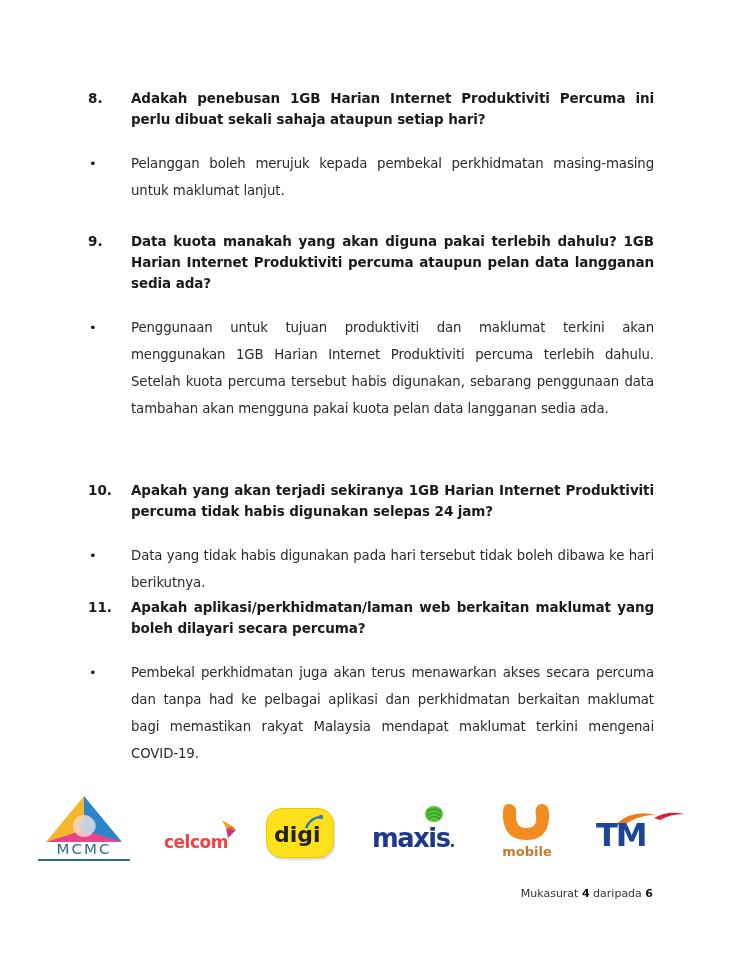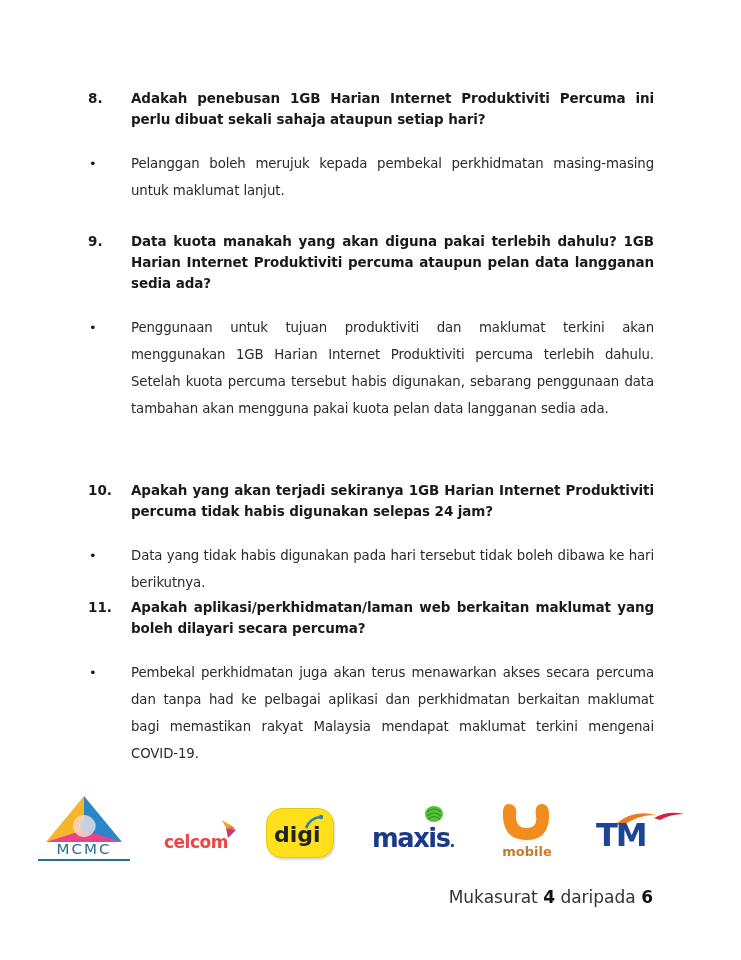--- a/index.html
+++ b/index.html
@@ -9,21 +9,21 @@
   .q { position: absolute; left: 88px; width: 566px; }
   .qnum { position: absolute; left: 0; top: 0; font-weight: bold; font-size: 13.5px; line-height: 21px; }
   .qtext { margin-left: 43px; font-weight: bold; font-size: 13.5px; line-height: 21px;
            text-align: justify; letter-spacing: -0.1px; }
   .ans { position: relative; margin-top: 21px; }
   .bullet { position: absolute; left: 1px; top: 0; font-size: 13px; line-height: 27px; }
   .atext { margin-left: 43px; font-size: 13.3px; line-height: 27px; text-align: justify;
            color: #2a2a2a; letter-spacing: -0.1px; }
   .logos { position: absolute; left: 0; top: 790px; width: 741px; height: 80px; }
   .logo { position: absolute; }
-  .footer { position: absolute; right: 88px; top: 887px; font-size: 17px; color: #333; }
+  .footer { position: absolute; right: 88px; top: 887px; font-size: 11px; color: #333; }
   .footer b { color: #111; }
 </style>
 </head>
 <body>
 
 <div class="page">
 
   <div class="q" style="top:88px;">
     <div class="qnum">8.</div>
     <div class="qtext">Adakah penebusan 1GB Harian Internet Produktiviti Percuma ini perlu dibuat sekali sahaja ataupun setiap hari?</div>

